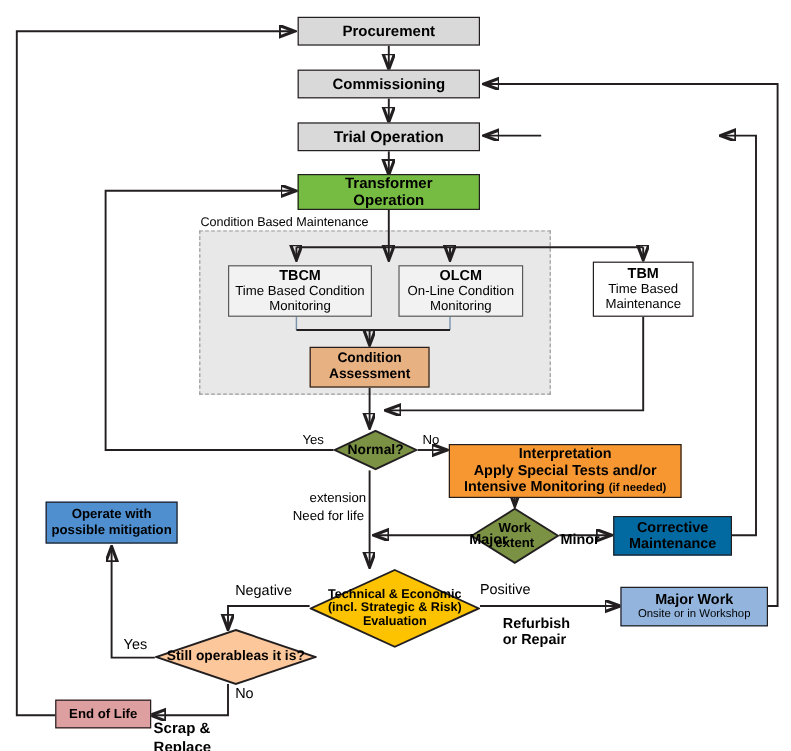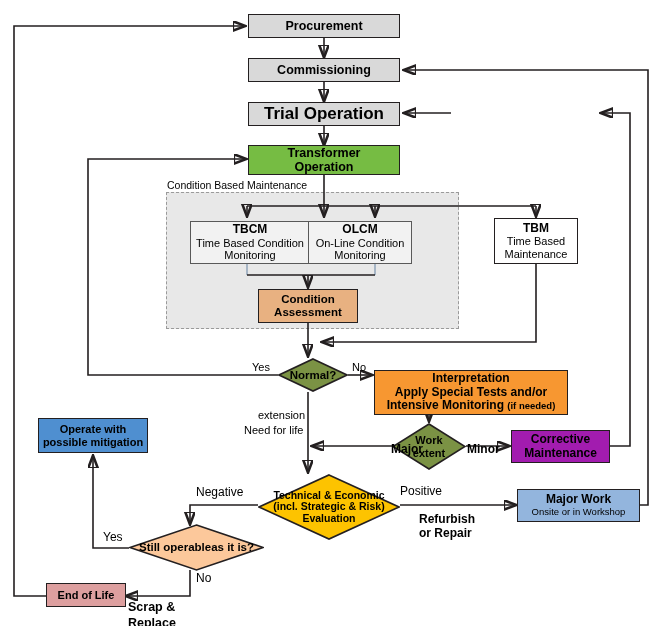--- a/index.html
+++ b/index.html
@@ -91,37 +91,37 @@
   </svg>
 
   <div class="node" style="left:248px;top:14px;width:152px;height:24px;background:#d9d9d9;font-size:12.5px;">
     <span class="t1">Procurement</span>
   </div>
 
   <div class="node" style="left:248px;top:58px;width:152px;height:24px;background:#d9d9d9;font-size:12.5px;">
     <span class="t1">Commissioning</span>
   </div>
 
-  <div class="node" style="left:248px;top:102px;width:152px;height:24px;background:#d9d9d9;font-size:17px;">
+  <div class="node" style="left:248px;top:102px;width:152px;height:24px;background:#d9d9d9;font-size:13px;">
     <span class="t1">Trial Operation</span>
   </div>
 
   <div class="node" style="left:248px;top:145px;width:152px;height:30px;background:#76bc43;font-size:12.5px;">
     <span class="t1">Transformer</span>
     <span class="t1">Operation</span>
   </div>
 
 
   <div class="node" style="left:190px;top:221px;width:120px;height:43px;background:#f2f2f2;border-color:#595959;font-size:11px;">
     <span class="t1" style="font-size:12px;">TBCM</span>
     <span class="t2">Time Based Condition</span>
     <span class="t2">Monitoring</span>
   </div>
 
-  <div class="node" style="left:308px;top:221px;width:104px;height:43px;background:#f2f2f2;border-color:#595959;font-size:11px;">
+  <div class="node" style="left:332px;top:221px;width:104px;height:43px;background:#f2f2f2;border-color:#595959;font-size:11px;">
     <span class="t1" style="font-size:12px;">OLCM</span>
     <span class="t2">On-Line Condition</span>
     <span class="t2">Monitoring</span>
   </div>
 
   <div class="node" style="left:494px;top:218px;width:84px;height:46px;background:#ffffff;font-size:11px;">
     <span class="t1" style="font-size:12px;">TBM</span>
     <span class="t2">Time Based</span>
     <span class="t2">Maintenance</span>
   </div>
@@ -130,21 +130,21 @@
     <span class="t1">Condition</span>
     <span class="t1">Assessment</span>
   </div>
 
   <div class="node" style="left:374px;top:353px;width:194px;height:45px;background:#f79731;font-size:12px;margin-top:17px;">
     <span class="t1">Interpretation</span>
     <span class="t1">Apply Special Tests and/or</span>
     <span class="t1"><span>Intensive Monitoring </span><span style="font-size:9.5px;">(if needed)</span></span>
   </div>
 
-  <div class="node" style="left:511px;top:430px;width:99px;height:33px;background:#a21caf;font-size:12px;">
+  <div class="node" style="left:511px;top:430px;width:99px;height:33px;background:#0369a1;font-size:12px;">
     <span class="t1">Corrective</span>
     <span class="t1">Maintenance</span>
   </div>
 
   <div class="node" style="left:517px;top:489px;width:123px;height:33px;background:#93b5dd;font-size:12px;">
     <span class="t1">Major Work</span>
     <span class="t2" style="font-size:9.5px;">Onsite or in Workshop</span>
   </div>
 
   <div class="node" style="left:38px;top:418px;width:110px;height:35px;background:#4f8fd0;font-size:11px;">

